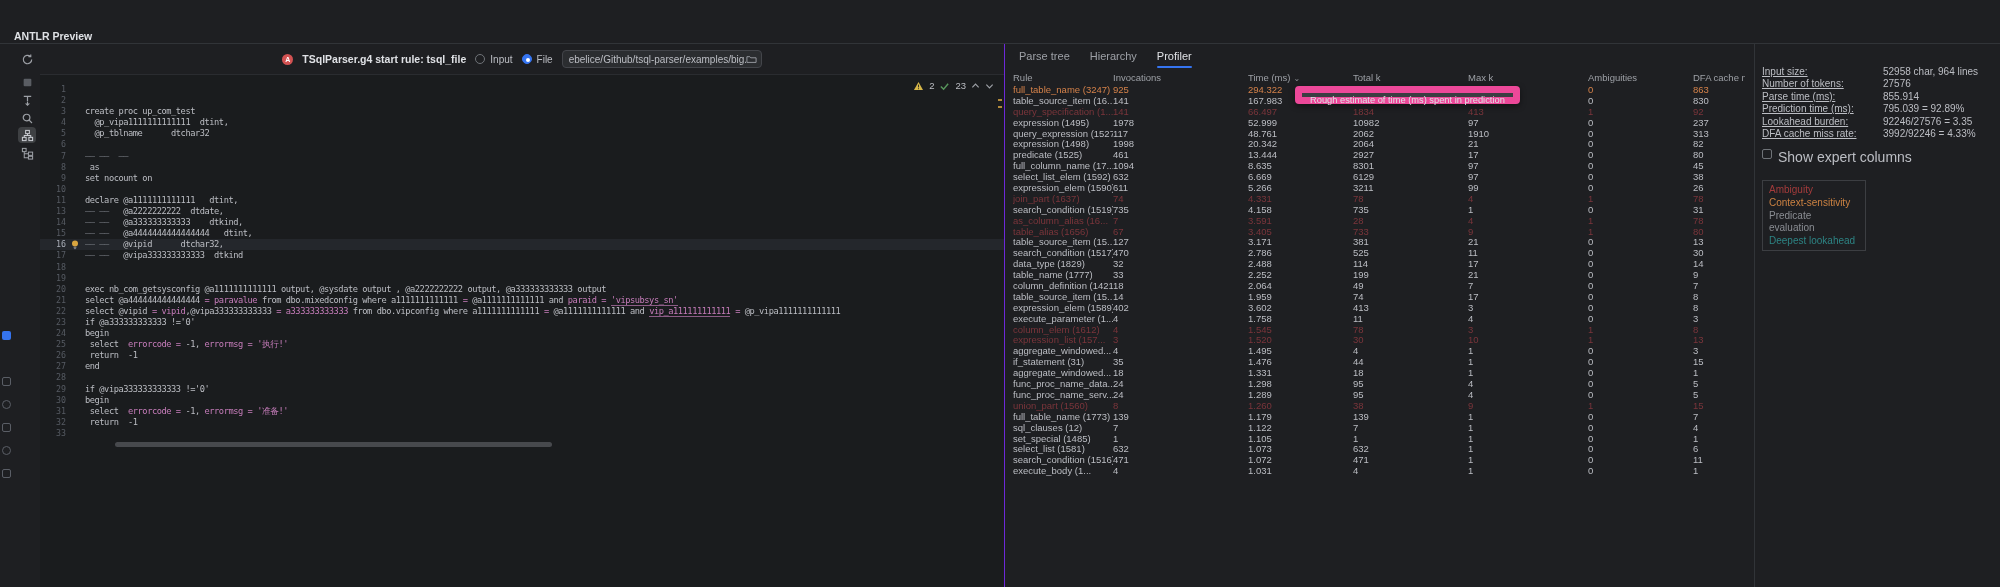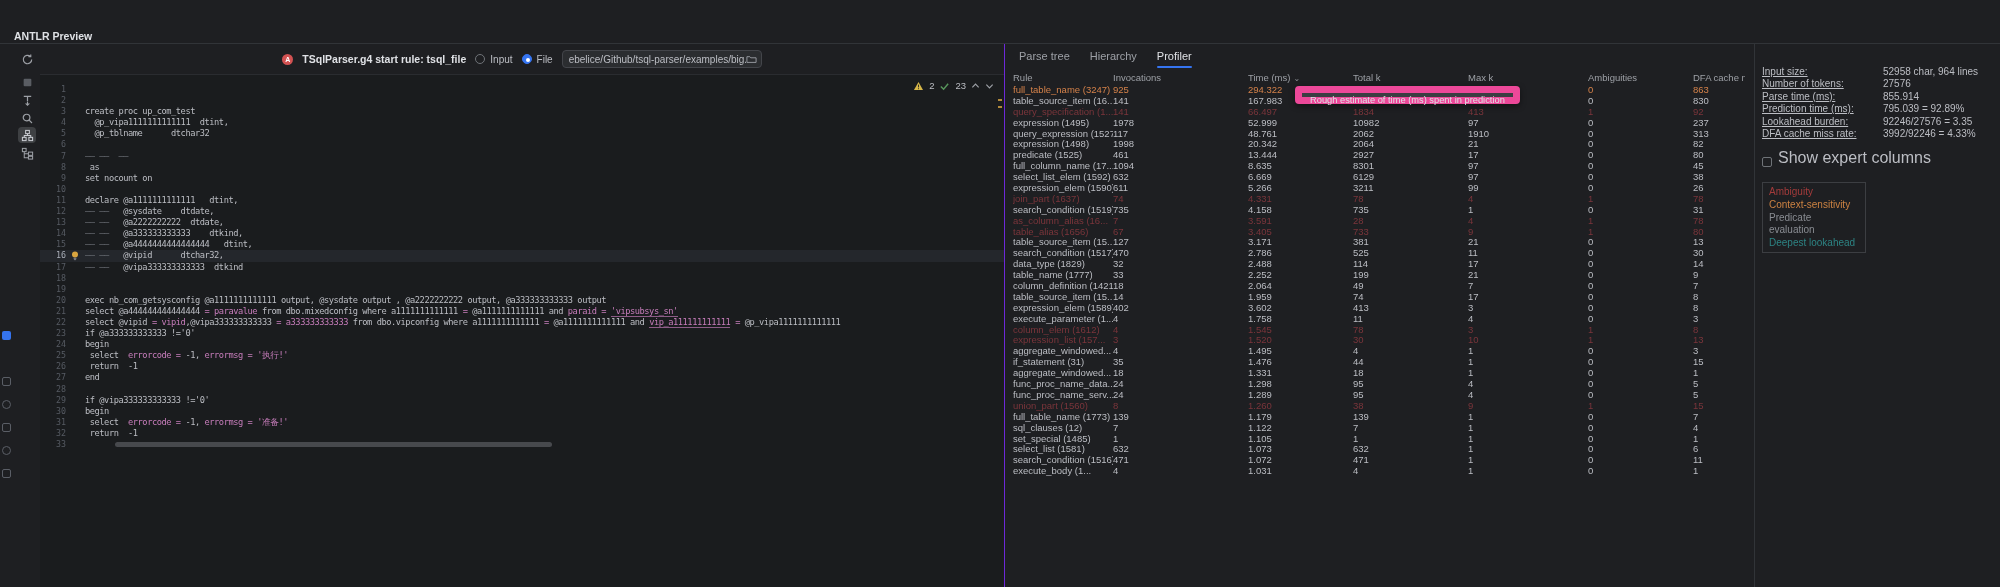--- a/index.html
+++ b/index.html
@@ -82,21 +82,21 @@
   .trow.r-red { color:#7b353b; }
 
   #tooltip { position:absolute; left:290px; top:42px; height:17px; padding:2px 8px; background:#3b3d42;
              border:7px solid #ec4899; border-radius:4px; font-size:9.3px; color:#dfe1e5; white-space:nowrap;
              box-shadow:0 2px 6px rgba(0,0,0,.45); z-index:5; }
 
   
   #stats-panel { left:1755px; top:16px; width:245px; height:549px; padding:22px 0 0 7px; }
   .stat-row { position:relative; height:12.4px; font-size:10px; color:#bcbec4;text-decoration:underline; }
   .stat-row .v { position:absolute; left:121px; top:0; }
-  #expert-row { margin-top:9px; display:flex; align-items:flex-end; gap:6px; font-size:16px; color:#bcbec4; }
+  #expert-row { margin-top:9px; display:flex; align-items:flex-start; gap:6px; font-size:14px; color:#bcbec4; }
   #expert-box { width:10px; height:10px; border:1px solid #6f7378; border-radius:2px; background:transparent; }
   #legend { margin-top:15px; width:104px; border:1px solid #3c3e42; padding:3px 6px; font-size:10px; line-height:12.6px; }
 
   
   #statusbar { left:0; top:565px; width:2000px; height:22px; border-top:1px solid #313438;
                display:flex; align-items:center; padding:0 12px 0 4px; font-size:10px; color:#a8adbd; gap:6px; }
   #statusbar .sep { color:#6f7378; }
   #status-right { margin-left:auto; display:flex; align-items:flex-end; gap:15px; }
   .mini-dot { width:9px; height:9px; border-radius:50%; background:#d25252; color:#fff; font-size:6px; font-weight:bold;
               display:inline-flex; align-items:center; justify-content:center; }
@@ -181,21 +181,20 @@
         <div class="code-line"><span class="gutter">2</span><span class="code"></span></div>
         <div class="code-line"><span class="gutter">3</span><span class="code"><span class="c-p">create proc up_com_test</span></span></div>
         <div class="code-line"><span class="gutter">4</span><span class="code"><span class="c-p">  @p_vipa1111111111111  dtint,</span></span></div>
         <div class="code-line"><span class="gutter">5</span><span class="code"><span class="c-p">  @p_tblname      dtchar32</span></span></div>
         <div class="code-line"><span class="gutter">6</span><span class="code"></span></div>
         <div class="code-line"><span class="gutter">7</span><span class="code"><span class="c-d">–– ––  ––</span></span></div>
         <div class="code-line"><span class="gutter">8</span><span class="code"><span class="c-p"> as</span></span></div>
         <div class="code-line"><span class="gutter">9</span><span class="code"><span class="c-p">set nocount on</span></span></div>
         <div class="code-line"><span class="gutter">10</span><span class="code"></span></div>
         <div class="code-line"><span class="gutter">11</span><span class="code"><span class="c-p">declare @a1111111111111   dtint,</span></span></div>
-        <div class="code-line"><span class="gutter">12</span><span class="code"><span class="c-d">–– ––   </span><span class="c-p">@sysdate    dtdate,</span></span></div>
         <div class="code-line"><span class="gutter">13</span><span class="code"><span class="c-d">–– ––   </span><span class="c-p">@a2222222222  dtdate,</span></span></div>
         <div class="code-line"><span class="gutter">14</span><span class="code"><span class="c-d">–– ––   </span><span class="c-p">@a333333333333    dtkind,</span></span></div>
         <div class="code-line"><span class="gutter">15</span><span class="code"><span class="c-d">–– ––   </span><span class="c-p">@a4444444444444444   dtint,</span></span></div>
         <div class="code-line caret-line"><span class="gutter">16</span><span class="bulb"><svg width="8" height="10" viewBox="0 0 8 10">
               <circle cx="4" cy="3.6" r="3" fill="#d9a53f"></circle>
               <rect x="2.6" y="6.8" width="2.8" height="1" fill="#8a8d93"></rect>
               <rect x="2.9" y="8.2" width="2.2" height="0.9" fill="#8a8d93"></rect>
             </svg></span><span class="code"><span class="c-d">–– ––   </span><span class="c-p">@vipid      dtchar32,</span></span></div>
         <div class="code-line"><span class="gutter">17</span><span class="code"><span class="c-d">–– ––   </span><span class="c-p">@vipa333333333333  dtkind</span></span></div>
         <div class="code-line"><span class="gutter">18</span><span class="code"></span></div>

